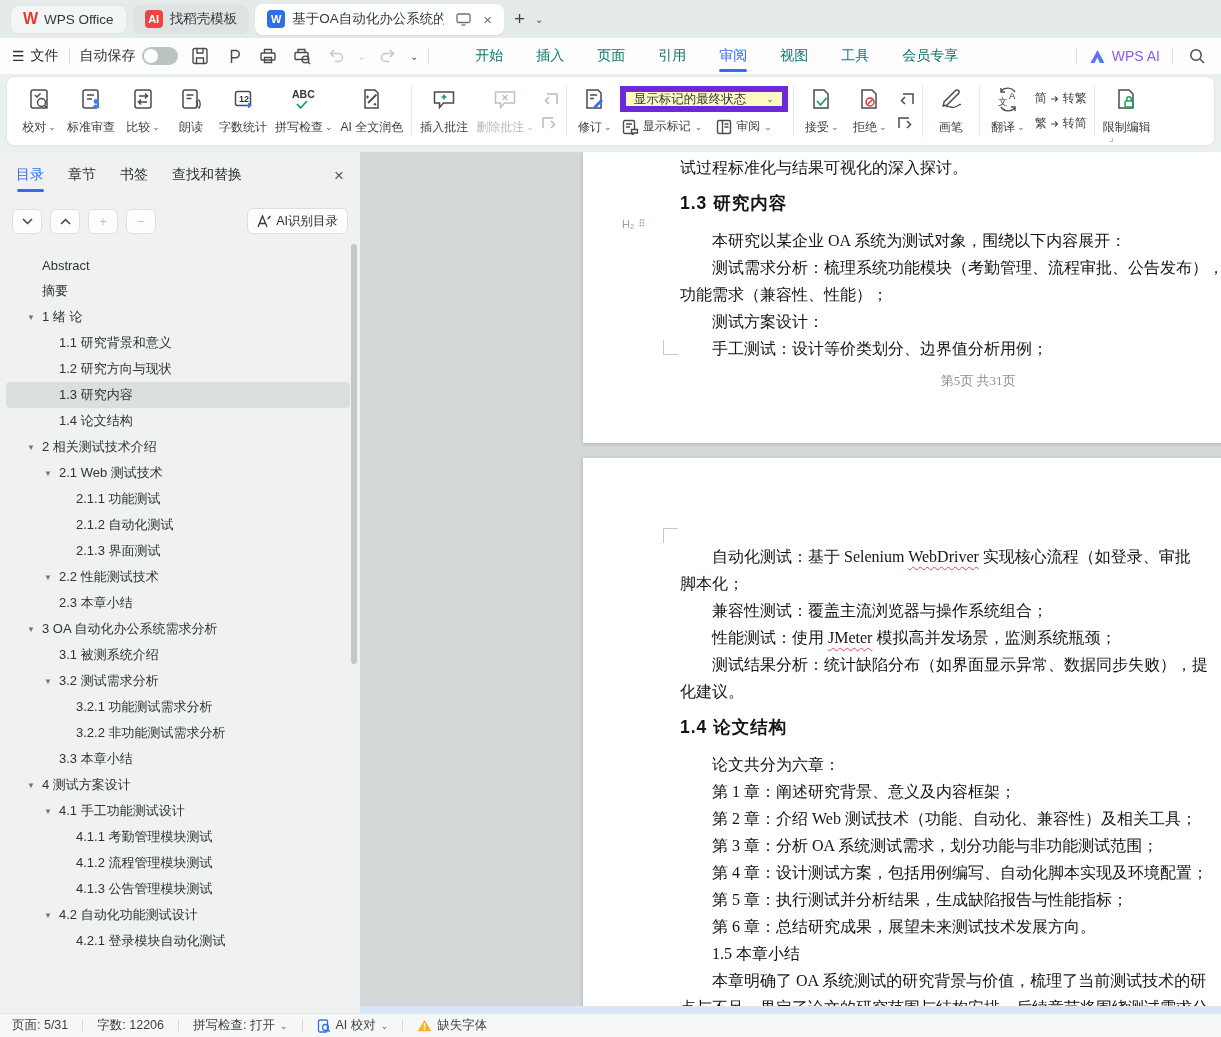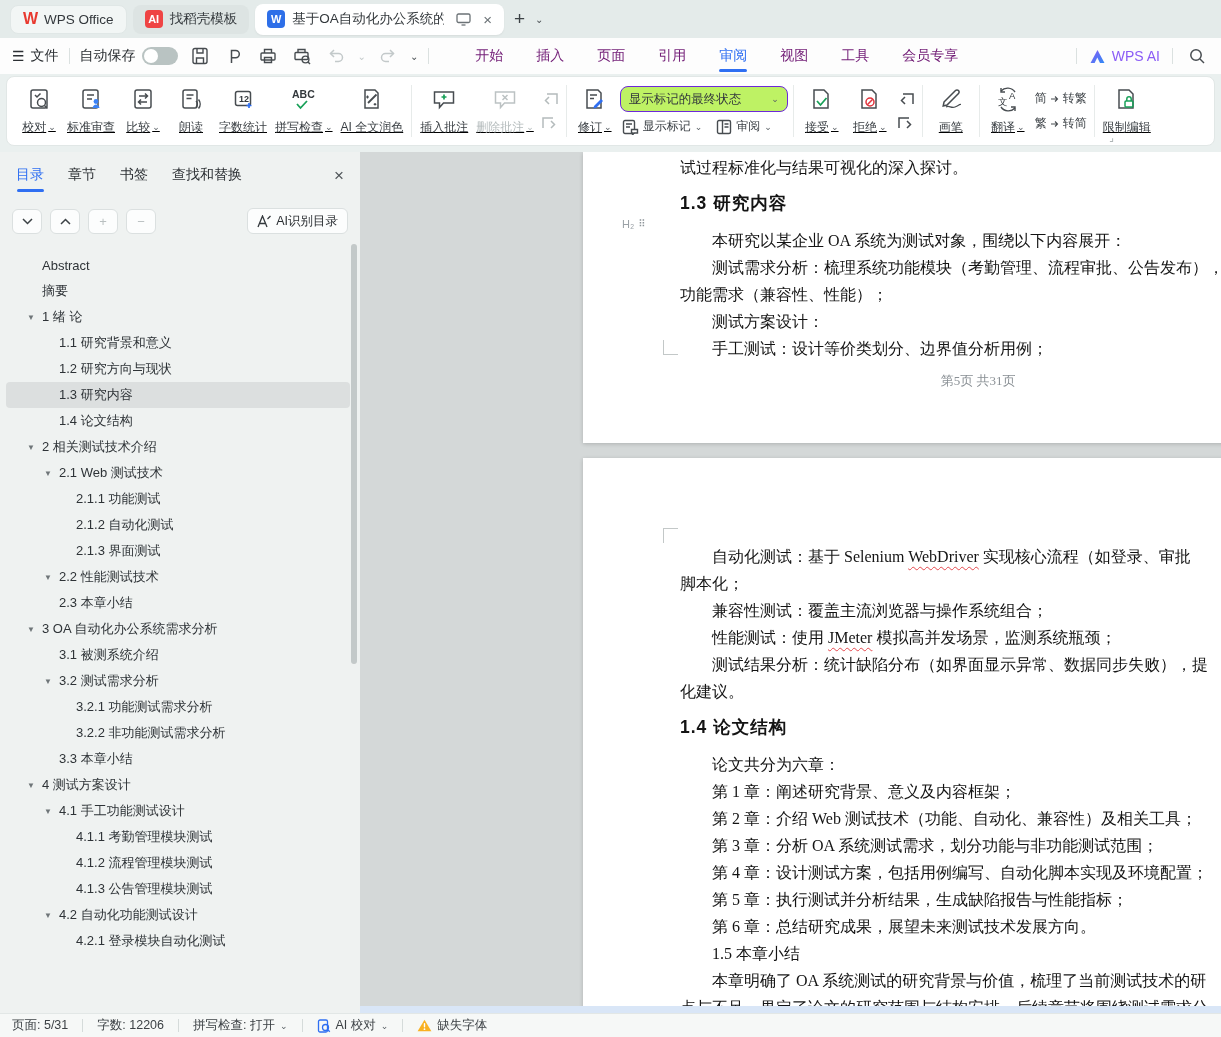--- a/index.html
+++ b/index.html
@@ -24,39 +24,39 @@
 
   
   .menubar { height:36px; background:#fdfdfd; display:flex; align-items:center; padding:0 12px; gap:10px; }
   .mitem { display:flex; align-items:center; gap:6px; font-size:14px; }
   .vdiv { width:1px; height:16px; background:#dbe1e0; }
   .toggle { width:36px; height:18px; border-radius:9px; background:#b9c3c2; position:relative; }
   .toggle .knob { position:absolute; left:2px; top:2px; width:14px; height:14px; border-radius:50%; background:#fff; }
   .mico { width:24px; height:24px; display:flex; align-items:center; justify-content:center; }
   .mico svg { display:block; }
   .menu-tabs { display:flex; align-items:center; gap:29px; margin-left:34px; font-size:14px; }
-  .menu-tab { position:relative; padding:8px 2px; color:#701a75; }
+  .menu-tab { position:relative; padding:8px 2px; color:#0f766e; }
   .menu-tab.active { color:#2f6ff2; }
   .menu-tab.active::after { content:""; position:absolute; left:50%; transform:translateX(-50%); bottom:1px; width:28px; height:3px; border-radius:2px; background:#2f6ff2; }
   .m-right { margin-left:auto; display:flex; align-items:center; gap:12px; }
   .wpsai { display:flex; align-items:center; gap:6px; font-size:14px; color:#8b5cf6; }
 
   
   .ribbonwrap { height:78px; background:#eaf0ef; padding:2px 6px 6px; }
   .ribbon { height:70px; background:#ffffff; border:1px solid #e1e7e6; border-radius:8px; display:flex; align-items:center; padding:0 4px; overflow:hidden; position:relative; }
   .rgroup { display:flex; align-items:center; gap:2px; padding:0 5px; height:100%; }
   .rdiv { width:1px; height:52px; background:#e7ebea; }
-  .rbtn { display:flex; flex-direction:column; align-items:center; justify-content:center; gap:4px; min-width:46px; padding:0 3px; height:62px; border-radius:6px; background:transparent; border:none;text-decoration:underline; }
+  .rbtn { display:flex; flex-direction:column; align-items:center; justify-content:center; gap:4px; min-width:46px; padding:0 3px; height:62px; border-radius:6px; background:transparent; border:none; }
   .rlabel { font-size:12px; color:#3b4045; white-space:nowrap; display:flex; align-items:center; gap:2px; }
   .caret { font-size:9px; color:#5a6065; line-height:4px; }
   .rbtn.disabled .rlabel, .rbtn.disabled .caret { color:#b4bbbc; }
   .rminicol { display:flex; flex-direction:column; gap:6px; justify-content:center; }
   .rmini { display:flex; align-items:center; gap:4px; border:none; background:transparent; padding:1px 2px; border-radius:4px; font-size:12px; color:#3b4045; white-space:nowrap; }
   .rcol { display:flex; flex-direction:column; gap:5px; justify-content:center; }
-  .rselect { width:168px; height:26px; border:1px solid #6d28d9; border-radius:8px; display:flex; align-items:center; justify-content:space-between; padding:0 8px; font-size:12.5px; color:#33383c; background:#bef264; }
+  .rselect { width:168px; height:26px; border:6px solid #6d28d9; border-radius:0; display:flex; align-items:center; justify-content:space-between; padding:0 8px; font-size:12.5px; color:#33383c; background:#fef9c3; }
   .rrow { display:flex; gap:10px; align-items:center; }
   .cornerexp { position:absolute; right:100px; bottom:2px; color:#98a0a1; font-size:10px; }
 
   
   .main { display:flex; height:861px; }
   .sidebar { width:360px; background:#eff2f1; position:relative; flex:none; }
   .side-head { display:flex; align-items:center; gap:24px; padding:14px 16px 6px; font-size:14px; }
   .stab { position:relative; padding-bottom:8px; color:#2b2f33; }
   .stab.active { color:#2f6ff2; }
   .stab.active::after { content:""; position:absolute; left:1px; bottom:0; width:27px; height:3px; border-radius:2px; background:#2f6ff2; }

